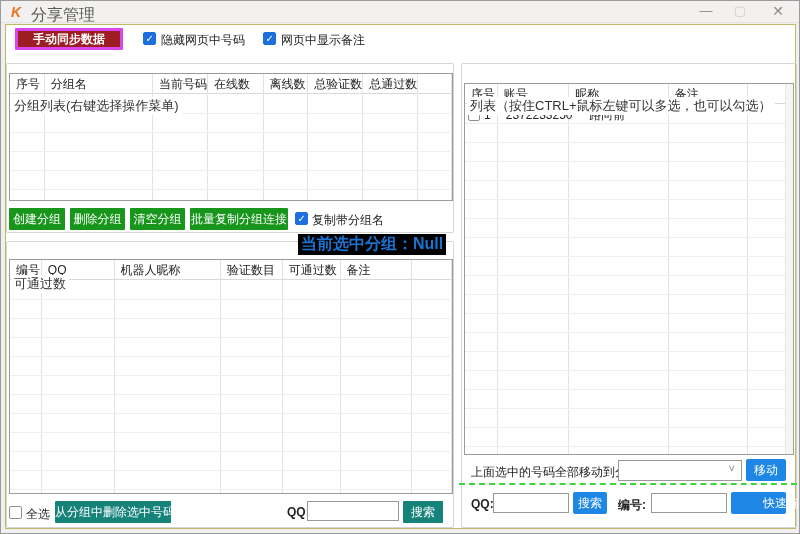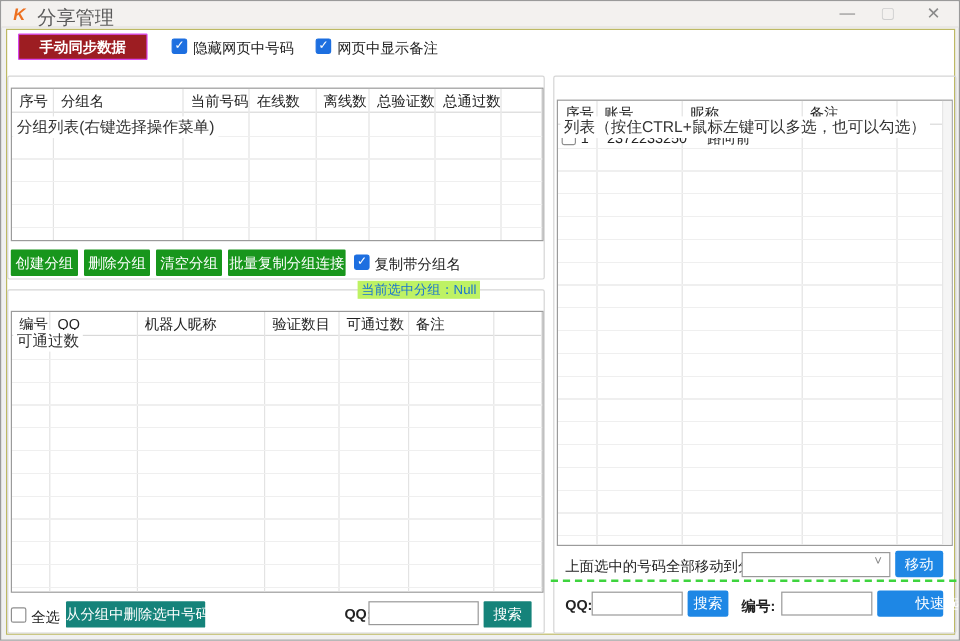--- a/index.html
+++ b/index.html
@@ -25,21 +25,21 @@
     position:absolute; top:0; height:22px; width:30px; text-align:center;
     line-height:20px; color:#8a8a8a; font-size:13px; cursor:default;
   }
   .content {
     position:absolute; left:4px; top:23px; width:791px; height:505px;
     background:#fff; border:1px solid #bdb964;
   }
   .btn { position:absolute; border:none; color:#fff; font-size:12px;
     text-align:center; cursor:pointer; font-family:inherit; border-radius:1px;
     white-space:nowrap; }
-  .btn-red  { background:#9d1d22; border:1px solid #d946ef; font-weight:bold; }
+  .btn-red  { background:#9d1d22; border:3px solid #d946ef; font-weight:bold; }
   .btn-green{ background:#18961c;text-align:center; }
   .btn-teal { background:#15837a; }
   .btn-blue { background:#1e87e5; border-radius:2px; }
   .checkbox {
     position:absolute; width:13px; height:13px; background:#fff;
     border:1px solid #8f8f8f; border-radius:2px; cursor:pointer;
   }
   .checkbox.checked { background:#1d6fe0; border-color:#1d6fe0; }
   .checkbox.checked::after {
     content:"✓"; color:#fff; font-size:10px; position:absolute; left:1.5px; top:-0.5px;
@@ -66,22 +66,22 @@
   }
   .cell { position:absolute; top:23px; height:17px; line-height:17px;
     font-size:12px; color:#222; white-space:nowrap; }
   .input {
     position:absolute; background:#fff; border:1px solid #999;
     font-size:12px; padding:0 4px; font-family:inherit;
   }
   .combo { position:absolute; background:#fff; border:1px solid #999; }
   .combo .chev { position:absolute; right:6px; top:1px; color:#888; font-size:11px; }
   .dashline { position:absolute; border-top:2px dashed #3ed43e; }
-  .blue-note { position:absolute; font-size:11px; font-weight:normal; color:#1a73d1;
-    background:#bef264; padding:0 3px; white-space:nowrap; z-index:3; }
+  .blue-note { position:absolute; font-size:16px; font-weight:bold; color:#1a73d1;
+    background:#000000; padding:0 3px; white-space:nowrap; z-index:3; }
   .scrollstrip { position:absolute; top:0; bottom:0; right:0; width:8px;
     background:#f5f5f5; border-left:1px solid #e6e6e6; }
 </style>
 </head>
 <body>
 
 <div class="window">
 
   <div class="titlebar">
     <span class="app-icon">K</span>

